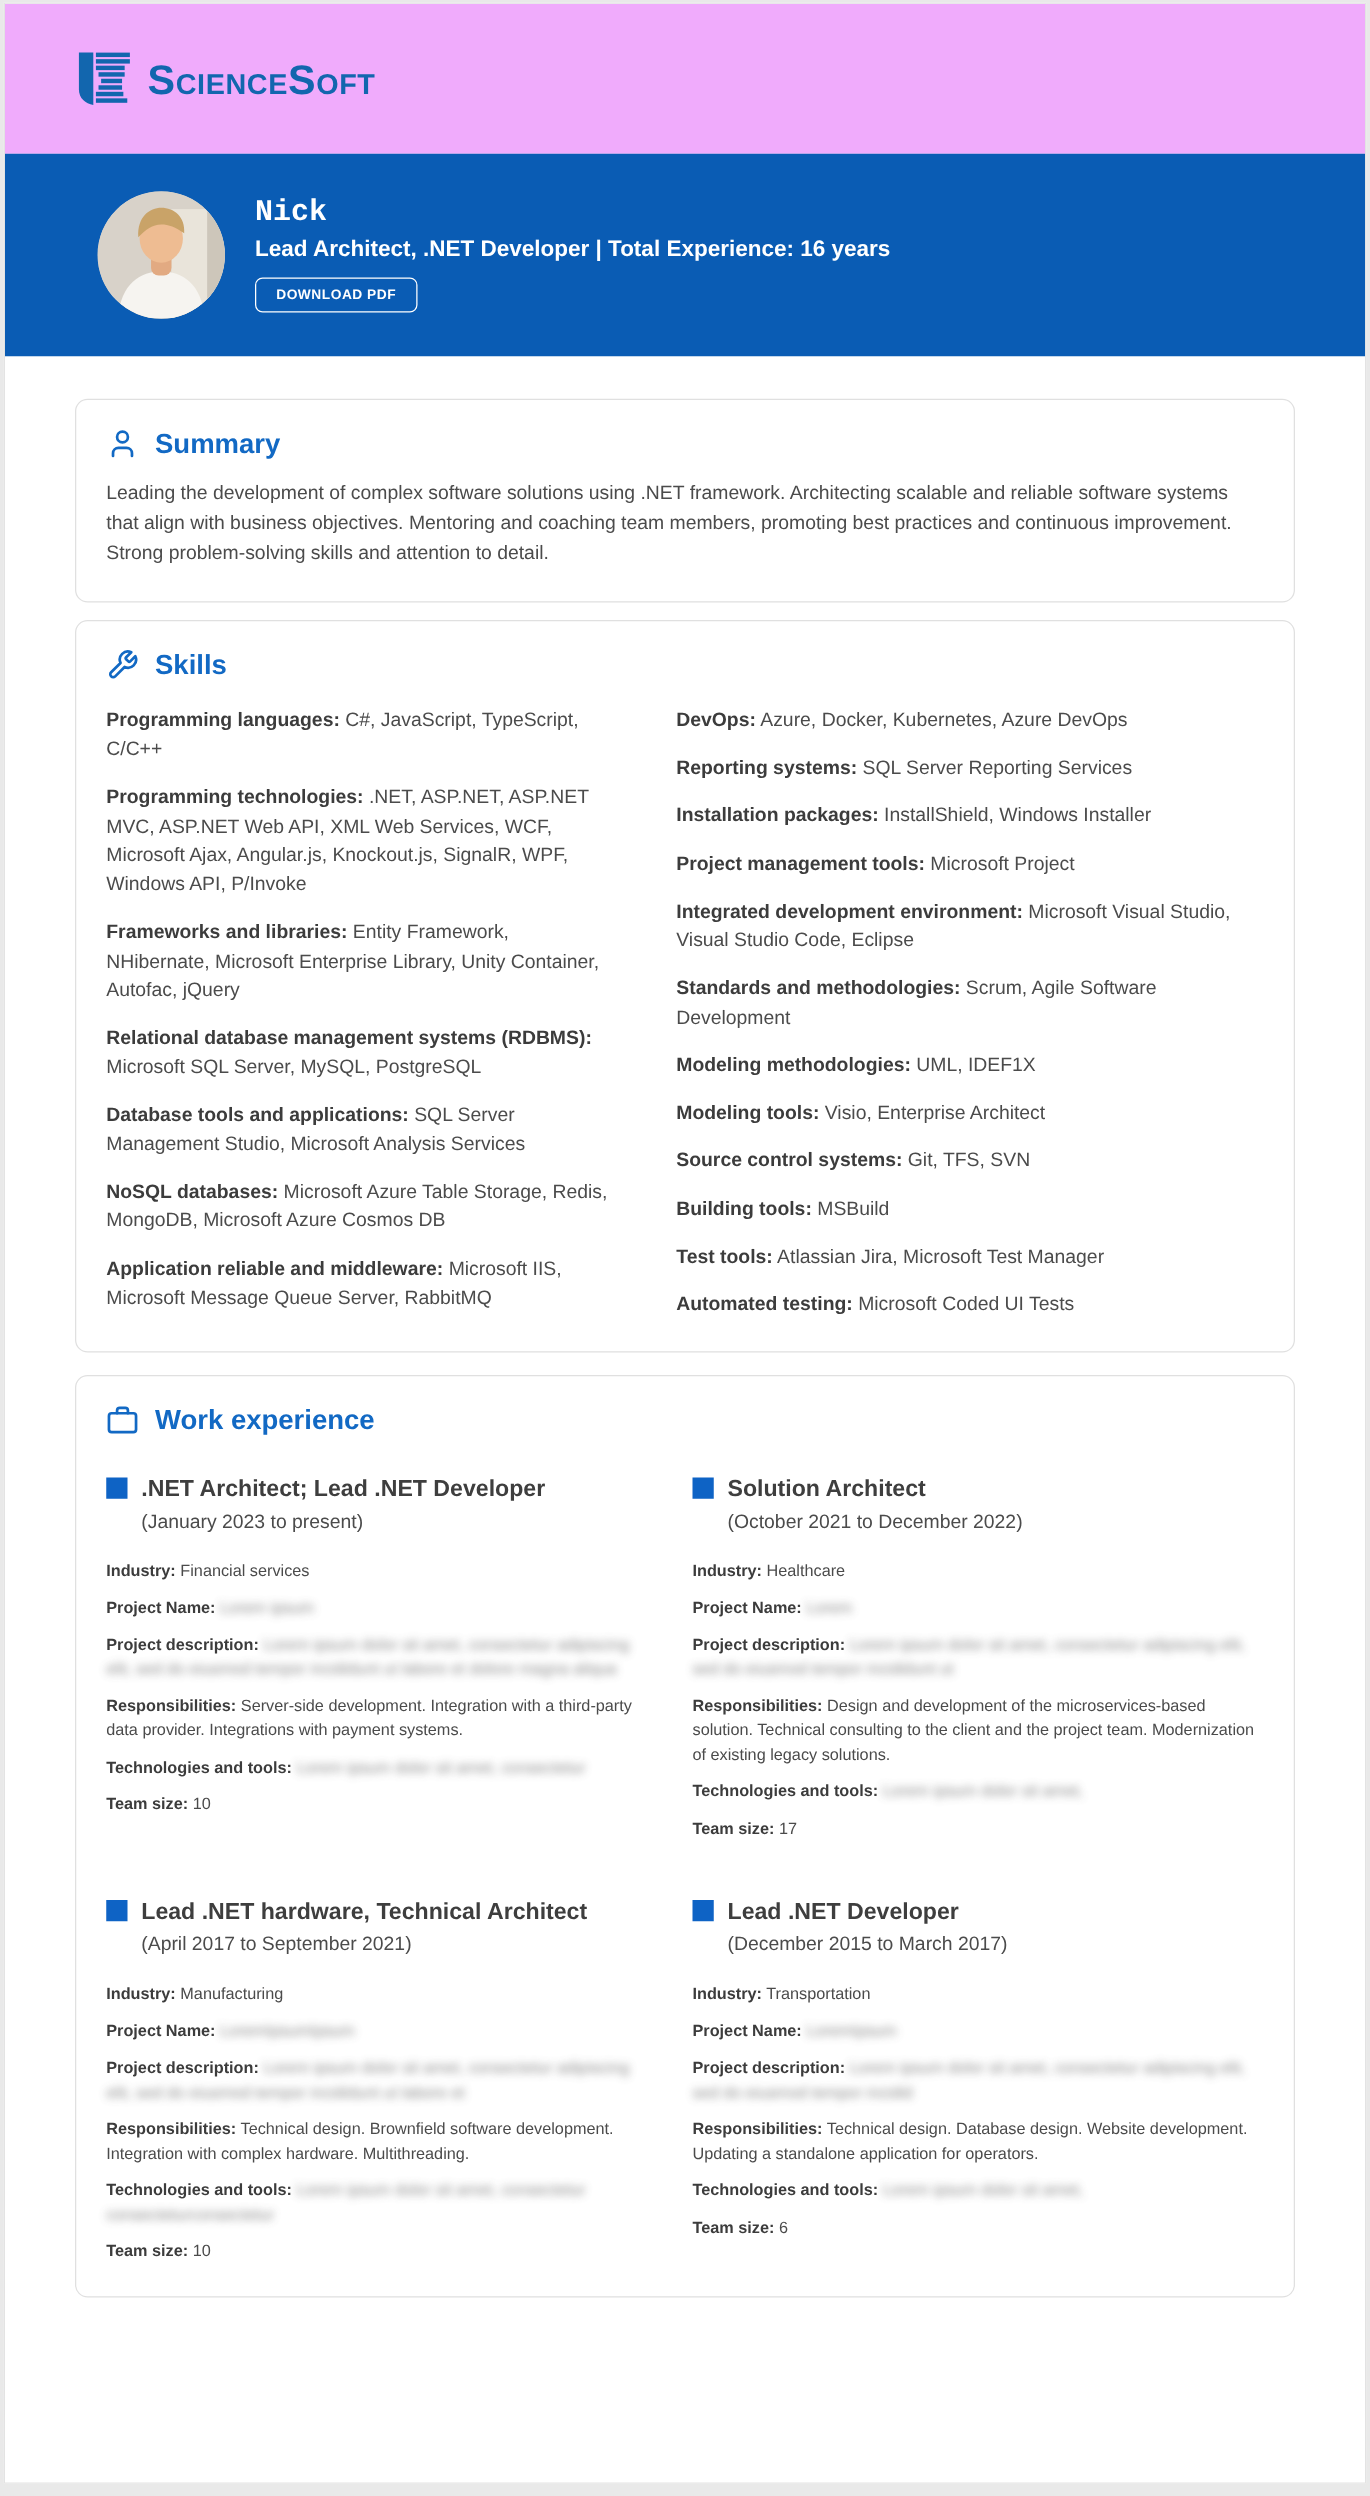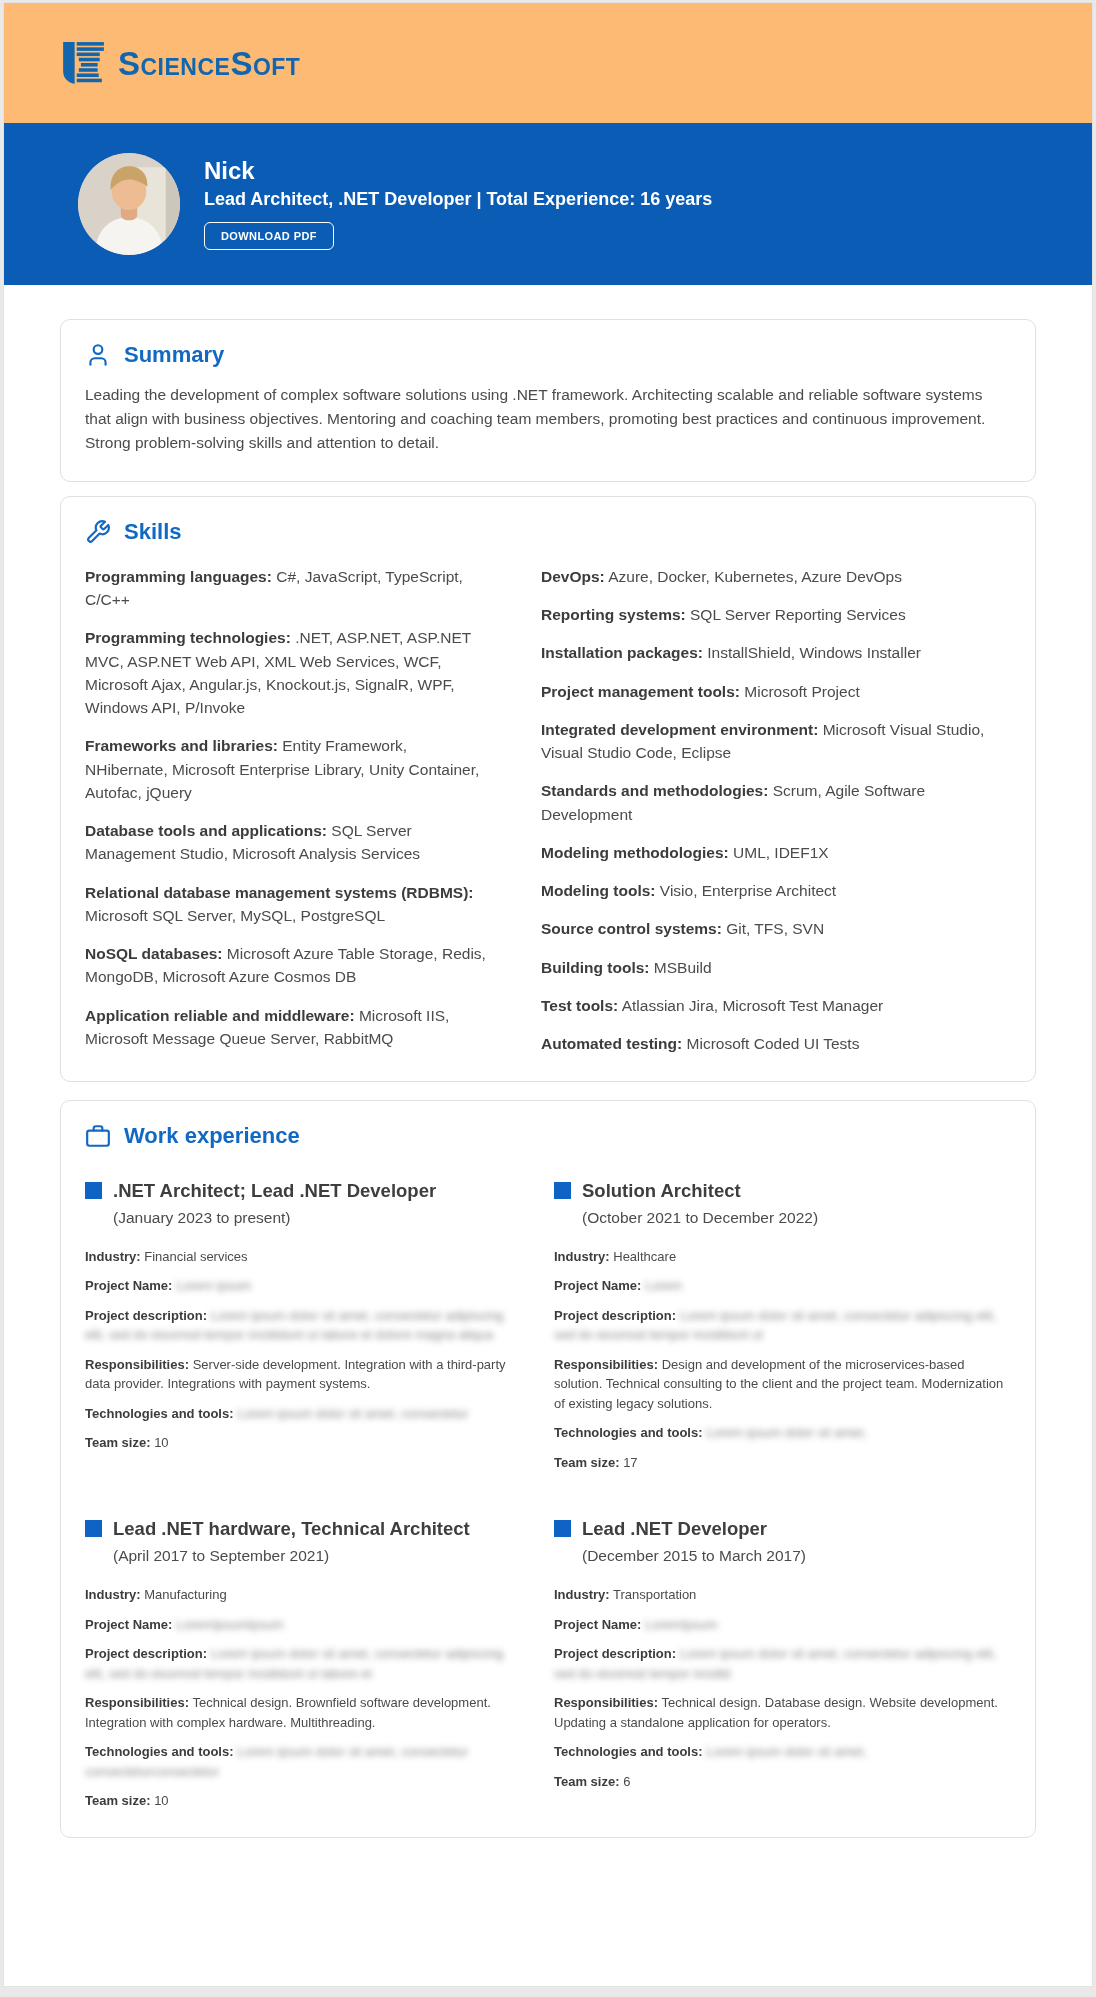--- a/index.html
+++ b/index.html
@@ -12,21 +12,21 @@
   .page {
     width:1090px;
     margin:2px auto 0;
     background:#ffffff;
     border:1px solid #e3e3e3;
     min-height:1985px;
     overflow:hidden;
   }
 
   
-  .top-bar { height:120px; display:flex; align-items:center; padding:0 56px; background:#fdba74; }
+  .top-bar { height:120px; display:flex; align-items:center; padding:0 56px; background:#f0abfc; }
   .logo { display:flex; align-items:center; gap:12px; cursor:pointer; }
   .logo svg { display:block; }
   .wordmark {
     font-variant:small-caps;
     font-weight:bold;
     font-size:33px;
     letter-spacing:.5px;
     color:#1266ae;
     line-height:1;
   }
@@ -39,21 +39,21 @@
     align-items:center;
     padding:0 56px 0 74px;
     gap:24px;
   }
   .avatar {
     width:102px; height:102px; border-radius:50%;
     overflow:hidden; flex:0 0 auto; background:#d6d1c9;
   }
   .avatar svg { display:block; }
   .banner-info { color:#fff; }
-  .person-name { margin:0 0 5px; font-size:24px; font-weight:bold; color:#fff; line-height:1.1; }
+  .person-name { margin:0 0 5px; font-size:24px; font-weight:bold; color:#fff; line-height:1.1;font-family:Liberation Mono, monospace; }
   .person-subtitle { font-size:18px; font-weight:bold; margin-bottom:12px; }
   .download-btn {
     background:transparent;
     border:1.5px solid #ffffff;
     border-radius:6px;
     color:#ffffff;
     font-family:"Liberation Sans", sans-serif;
     font-weight:bold;
     font-size:11px;
     letter-spacing:.4px;
@@ -167,22 +167,22 @@
             <path d="M14.7 6.3a1 1 0 0 0 0 1.4l1.6 1.6a1 1 0 0 0 1.4 0l3.77-3.77a6 6 0 0 1-7.94 7.94l-6.91 6.91a2.12 2.12 0 0 1-3-3l6.91-6.91a6 6 0 0 1 7.94-7.94l-3.76 3.76z"></path>
           </svg>
         </span>
         <h2 class="card-title">Skills</h2>
       </div>
       <div class="skills-grid">
         <div>
           <p class="skill"><b>Programming languages:</b> <span>C#, JavaScript, TypeScript, C/C++</span></p>
           <p class="skill"><b>Programming technologies:</b> <span>.NET, ASP.NET, ASP.NET MVC, ASP.NET Web API, XML Web Services, WCF, Microsoft Ajax, Angular.js, Knockout.js, SignalR, WPF, Windows API, P/Invoke</span></p>
           <p class="skill"><b>Frameworks and libraries:</b> <span>Entity Framework, NHibernate, Microsoft Enterprise Library, Unity Container, Autofac, jQuery</span></p>
+          <p class="skill"><b>Relational database management systems (RDBMS):</b> <span>Microsoft SQL Server, MySQL, PostgreSQL</span></p>
           <p class="skill"><b>Database tools and applications:</b> <span>SQL Server Management Studio, Microsoft Analysis Services</span></p>
-          <p class="skill"><b>Relational database management systems (RDBMS):</b> <span>Microsoft SQL Server, MySQL, PostgreSQL</span></p>
           <p class="skill"><b>NoSQL databases:</b> <span>Microsoft Azure Table Storage, Redis, MongoDB, Microsoft Azure Cosmos DB</span></p>
           <p class="skill"><b>Application reliable and middleware:</b> <span>Microsoft IIS, Microsoft Message Queue Server, RabbitMQ</span></p>
         </div>
         <div>
           <p class="skill"><b>DevOps:</b> <span>Azure, Docker, Kubernetes, Azure DevOps</span></p>
           <p class="skill"><b>Reporting systems:</b> <span>SQL Server Reporting Services</span></p>
           <p class="skill"><b>Installation packages:</b> <span>InstallShield, Windows Installer</span></p>
           <p class="skill"><b>Project management tools:</b> <span>Microsoft Project</span></p>
           <p class="skill"><b>Integrated development environment:</b> <span>Microsoft Visual Studio, Visual Studio Code, Eclipse</span></p>
           <p class="skill"><b>Standards and methodologies:</b> <span>Scrum, Agile Software Development</span></p>

